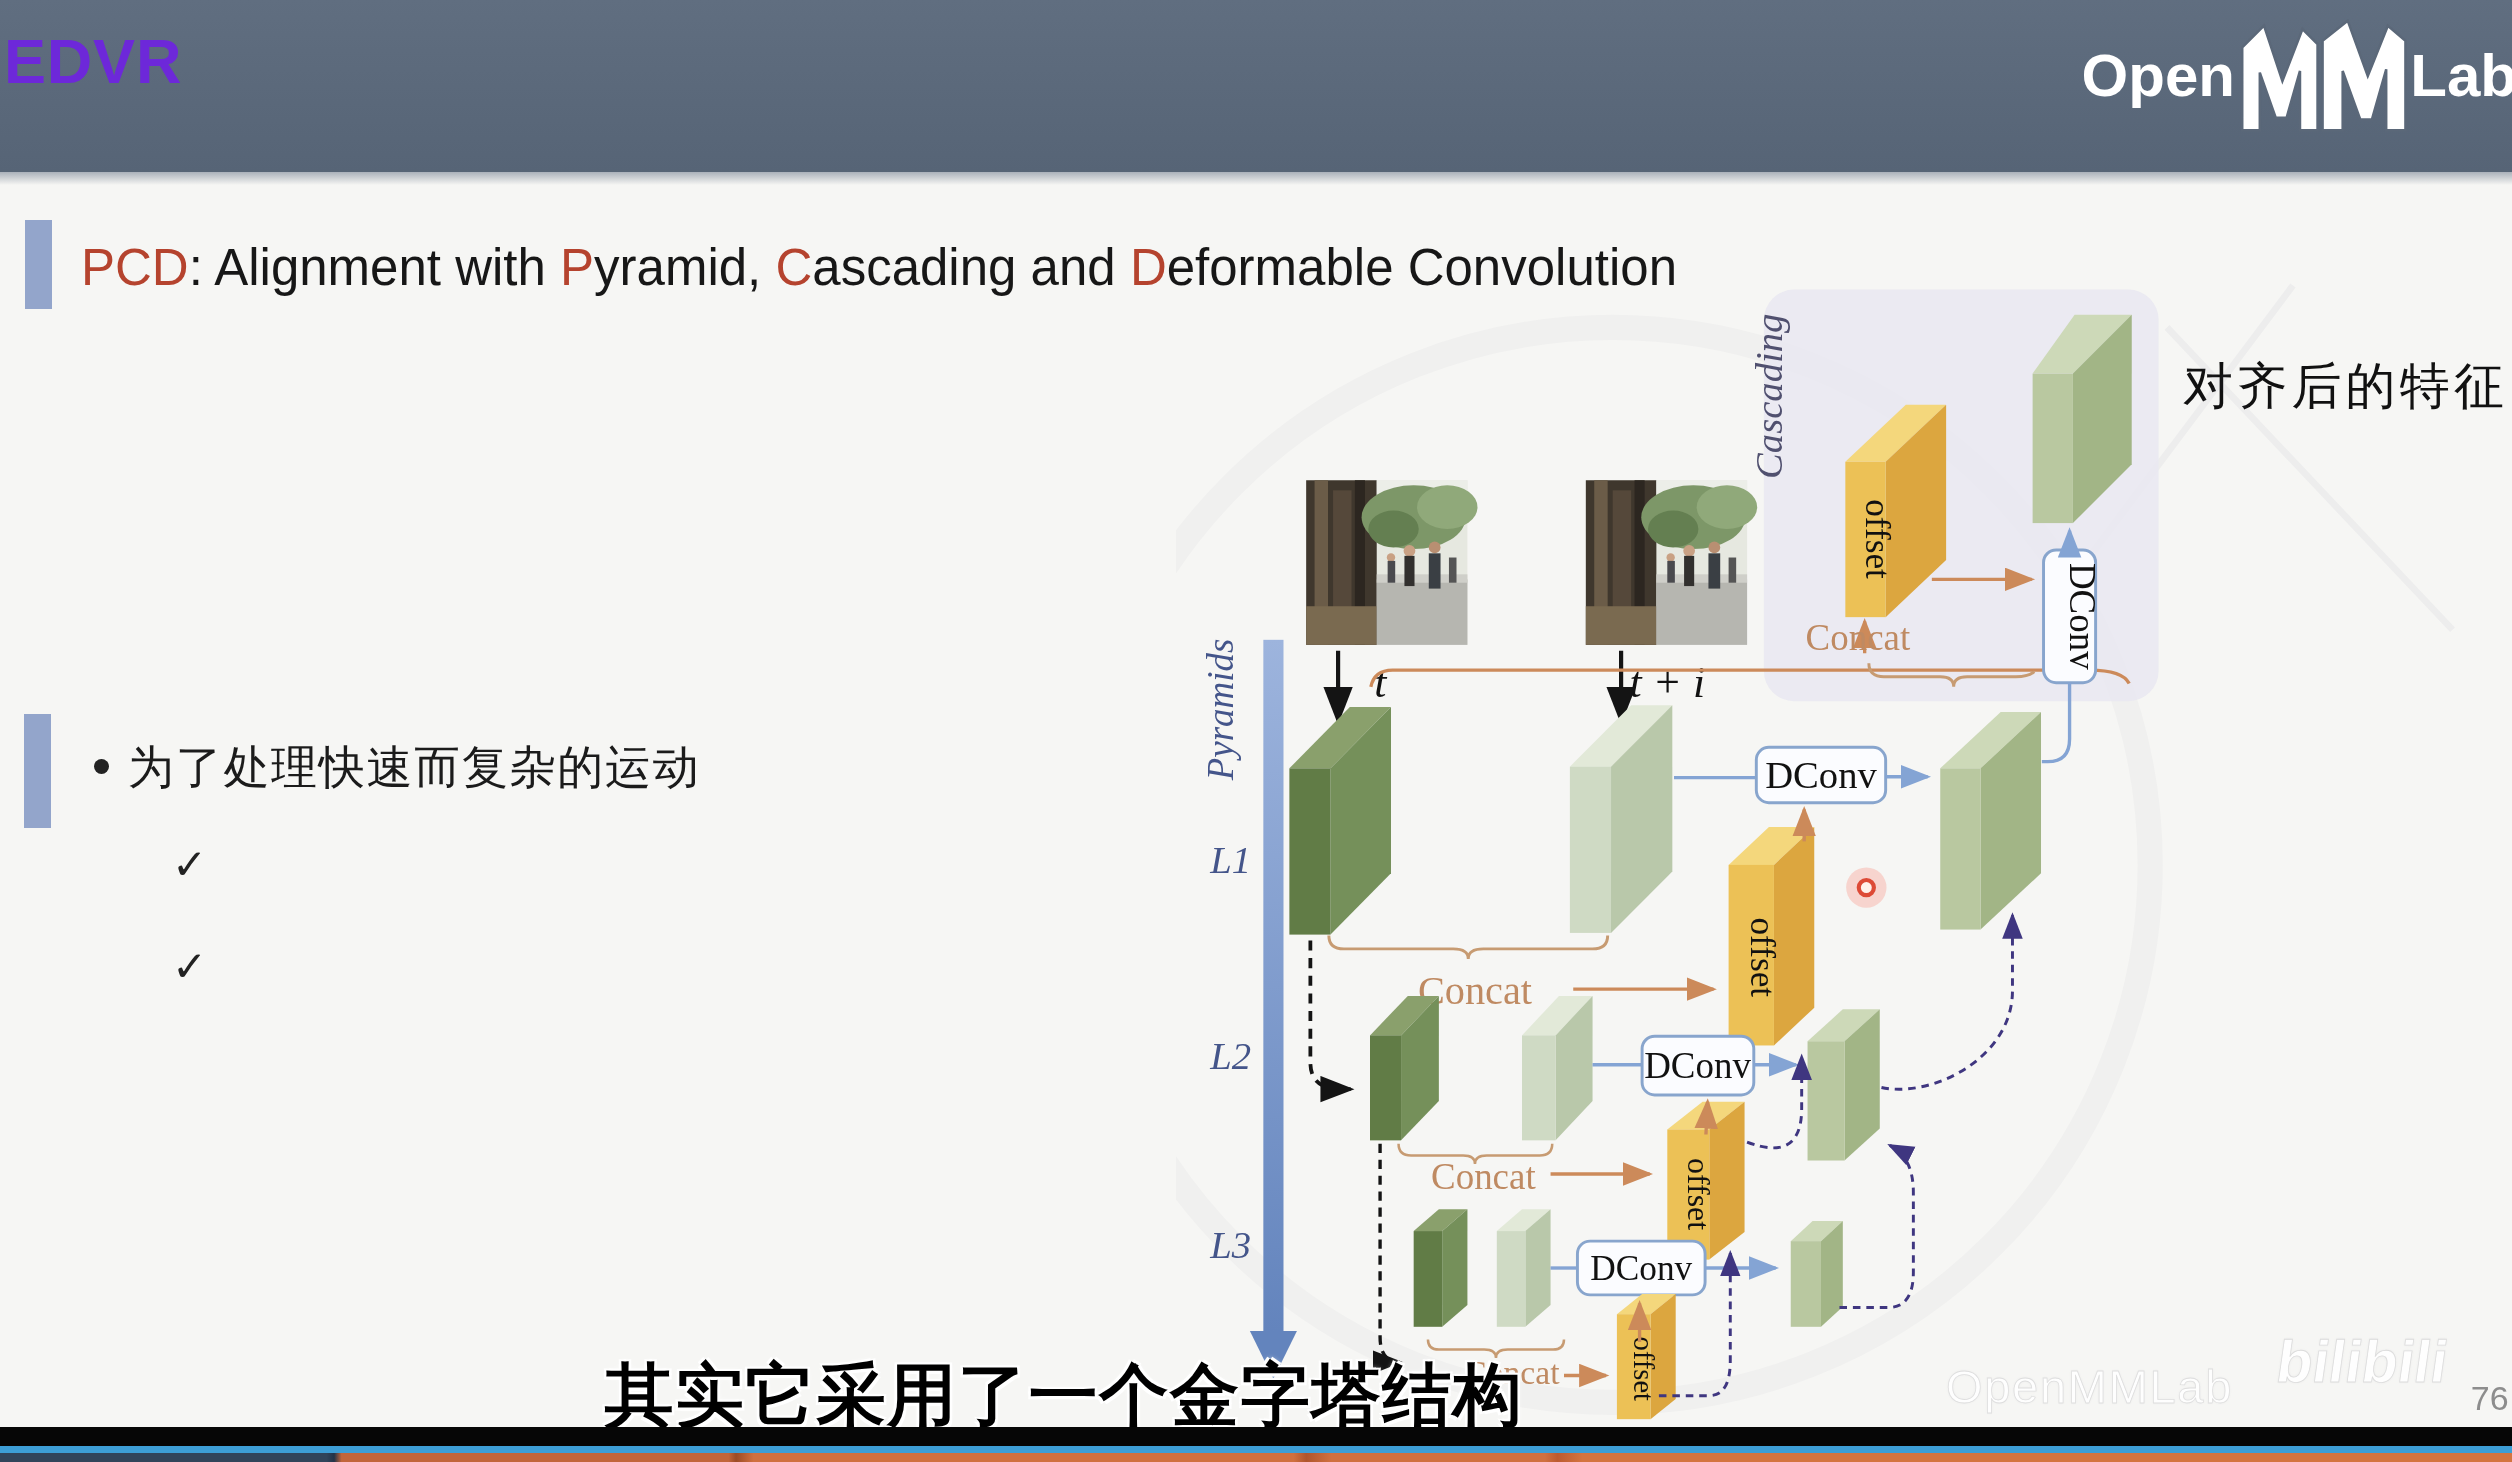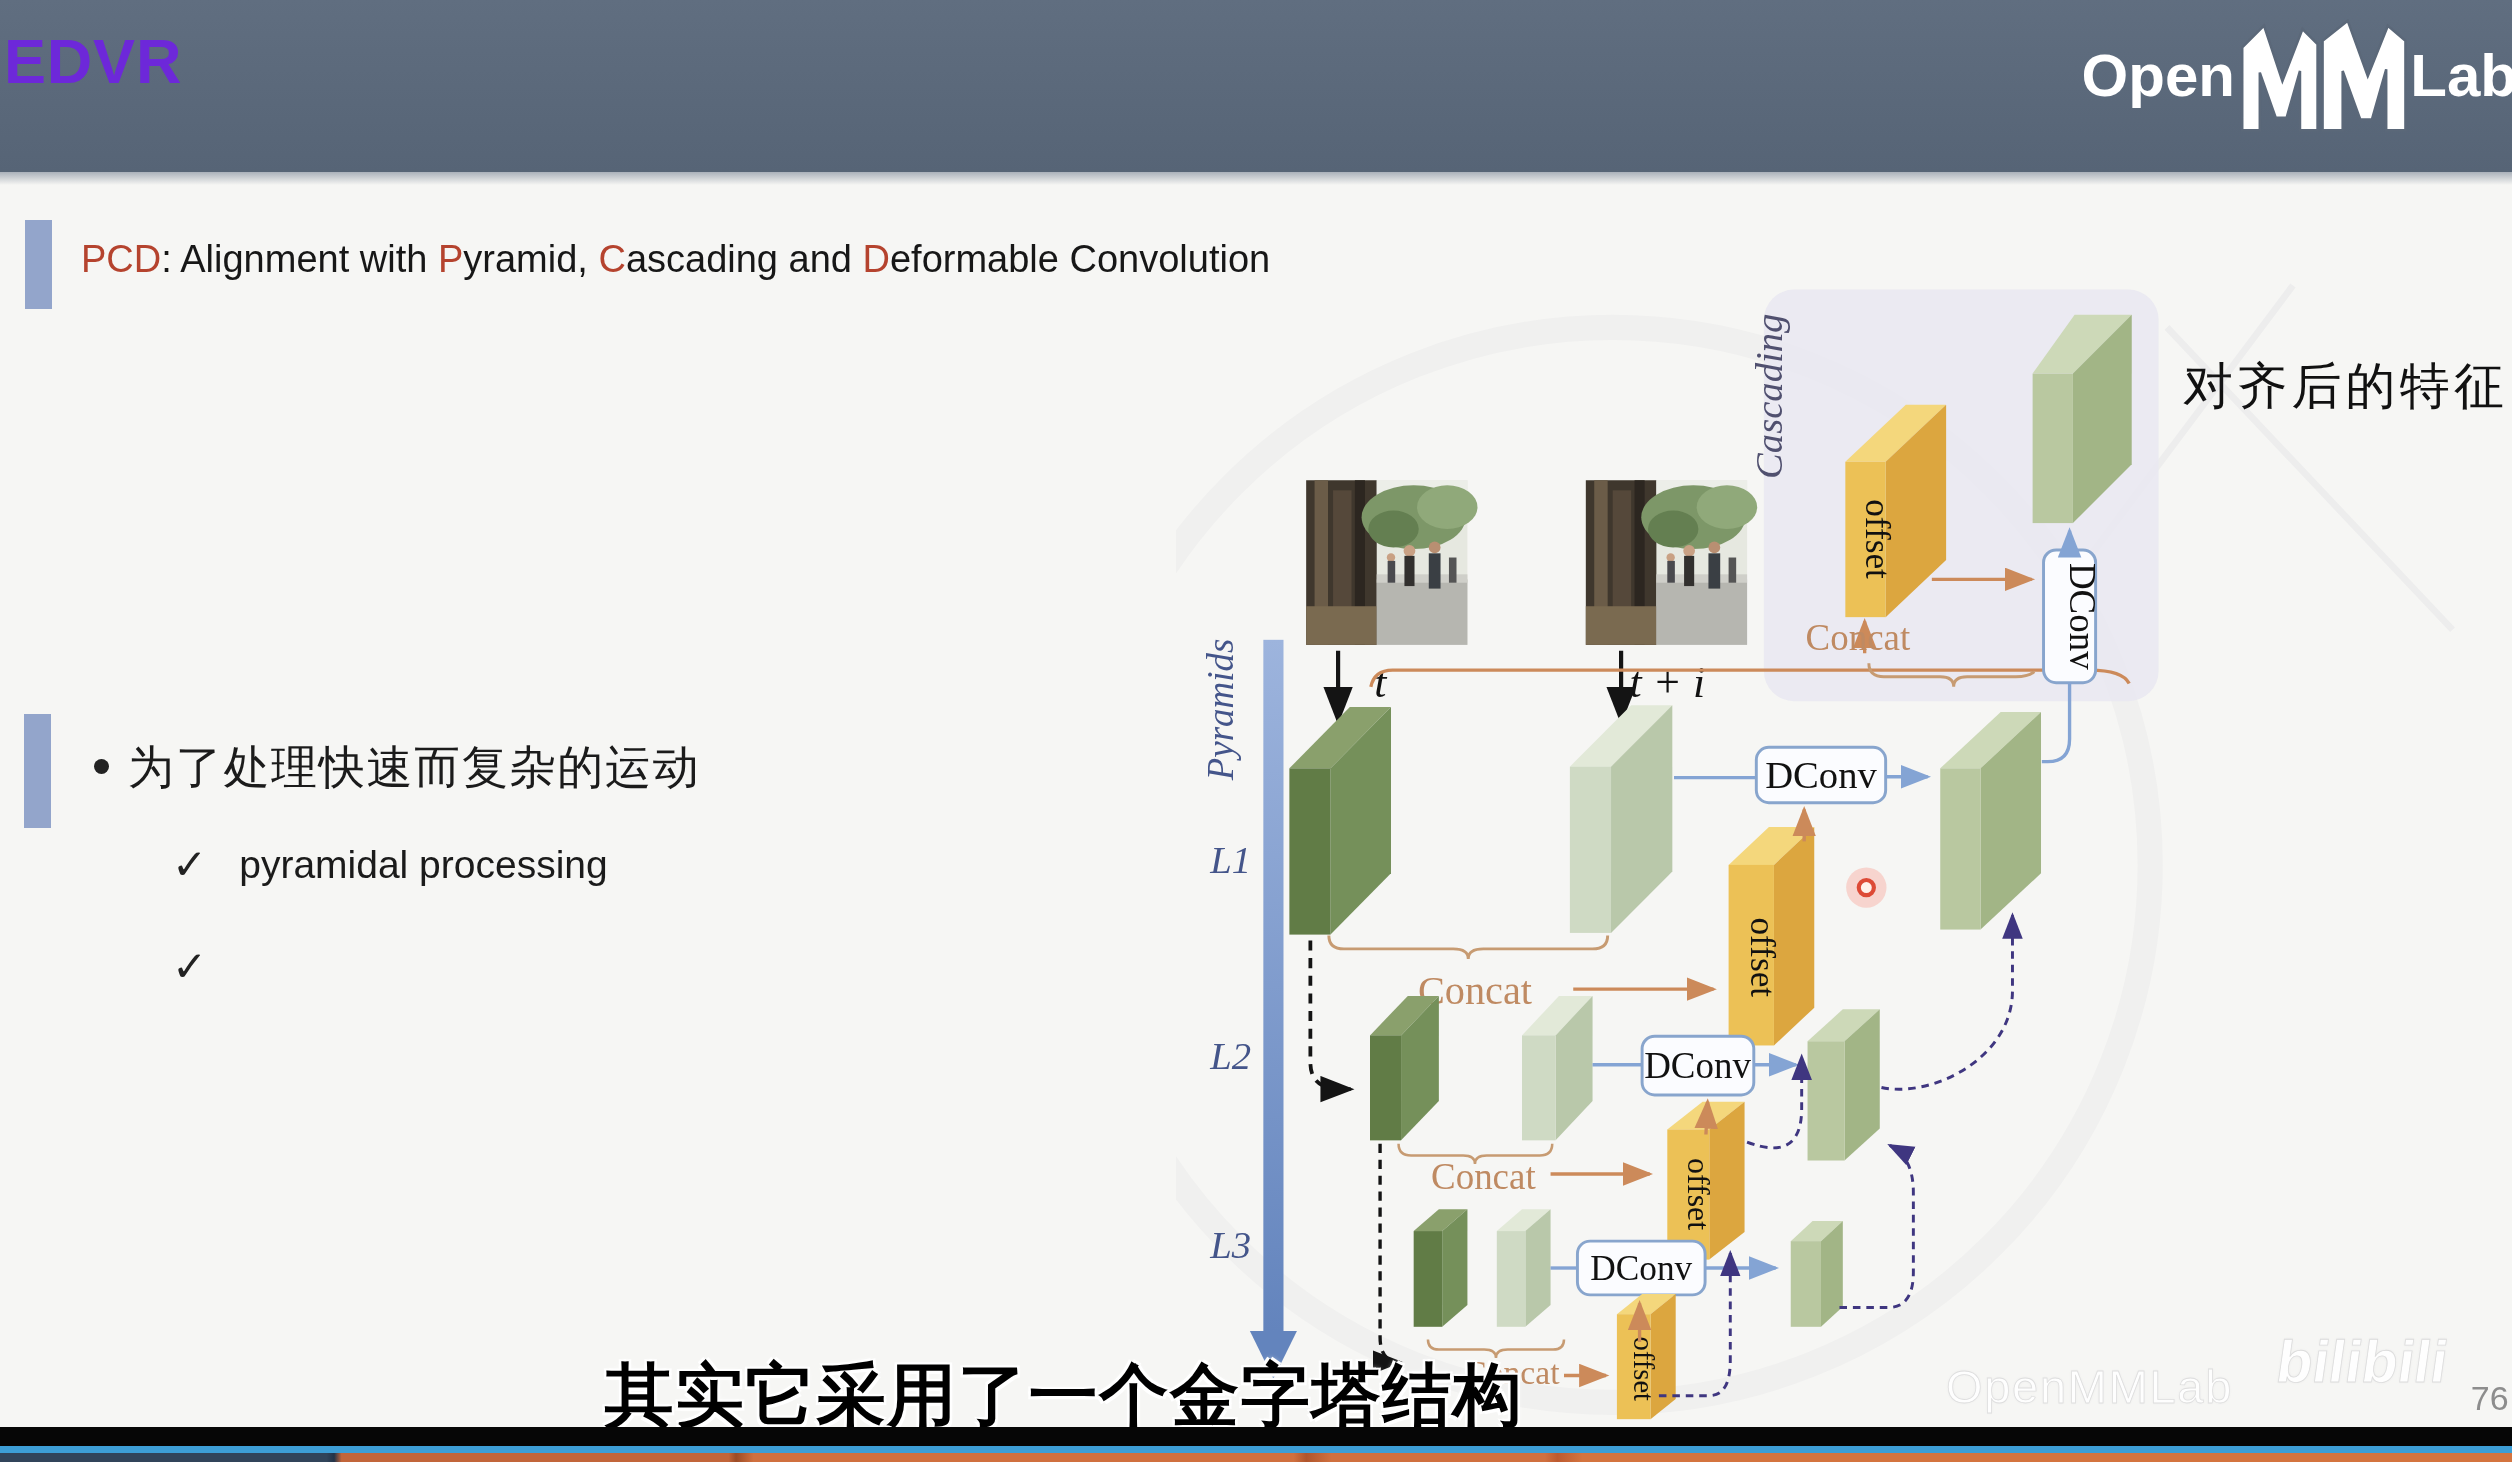--- a/index.html
+++ b/index.html
@@ -10,21 +10,21 @@
   .topbar{left:0;top:0;width:2512px;height:172px;background:linear-gradient(180deg,#5e6c7e 0%,#57ununited 100%);
           background:linear-gradient(180deg,#606e80 0%,#566476 100%);}
   .topbar-fade{left:0;top:172px;width:2512px;height:13.4px;
         background:linear-gradient(180deg,#aab1ba 0%,rgba(246,246,244,0) 100%);}
   .app-title{left:4px;top:25px;color:#6d28d9;font-size:63px;font-weight:bold;letter-spacing:0.8px;}
   .logo{right:-5px;top:18.5px;display:flex;align-items:center;color:#fff;}
   .logo .word{font-size:60px;font-weight:600;letter-spacing:0px;}
   .logo svg{margin:0 1.7px;}
   
   .title-bar{left:25px;top:220px;width:27px;height:89px;background:#93a5cb;}
-  .page-title{left:81px;top:238px;font-size:38px;color:#171717;letter-spacing:0px;}
+  .page-title{left:81px;top:238px;font-size:51px;color:#171717;letter-spacing:0px;}
   .page-title .accent{color:#b5432e;}
   
   .bullet-bar{left:23.5px;top:714px;width:27px;height:114px;background:#93a5cb;}
   .bullet-dot{left:94px;top:759px;width:15px;height:15px;border-radius:50%;background:#222;}
   .bullet-text{left:128px;top:737px;font-size:46px;color:#1b1b1b;letter-spacing:1.7px;}
   .check-row{left:172px;font-size:39px;color:#1b1b1b;display:flex;gap:32px;align-items:center;}
   .check-row .tick{font-size:42px;color:#222;}
   
   .aligned-caption{left:2183px;top:353px;font-size:50px;color:#111;letter-spacing:4.2px;
                    font-family:Liberation Sans, sans-serif;}
@@ -64,21 +64,20 @@
 </div>
 
 <div class="abs title-bar"></div>
 <div class="abs page-title"><span class="accent">PCD</span><span>: Alignment with </span><span class="accent">P</span><span>yramid, </span><span class="accent">C</span><span>ascading and </span><span class="accent">D</span><span>eformable Convolution</span></div>
 
 <div class="abs bullet-bar"></div>
 <div class="abs bullet-dot"></div>
 <div class="abs bullet-text">为了处理快速而复杂的运动</div>
 <div class="abs check-row" style="top:840px;">
   <span class="tick">✓</span>
-  <span>pyramidal processing</span>
 </div>
 <div class="abs check-row" style="top:942px;">
   <span class="tick">✓</span>
 </div>
 
 <div class="abs aligned-caption">对齐后的特征</div>
 
 <svg class="abs diagram-svg" width="1337" height="1159" viewBox="0 0 1592 1380" font-family="Liberation Serif, serif">
   <defs>
     <marker id="mO" markerWidth="11" markerHeight="9" refX="8" refY="3.5" orient="auto">

